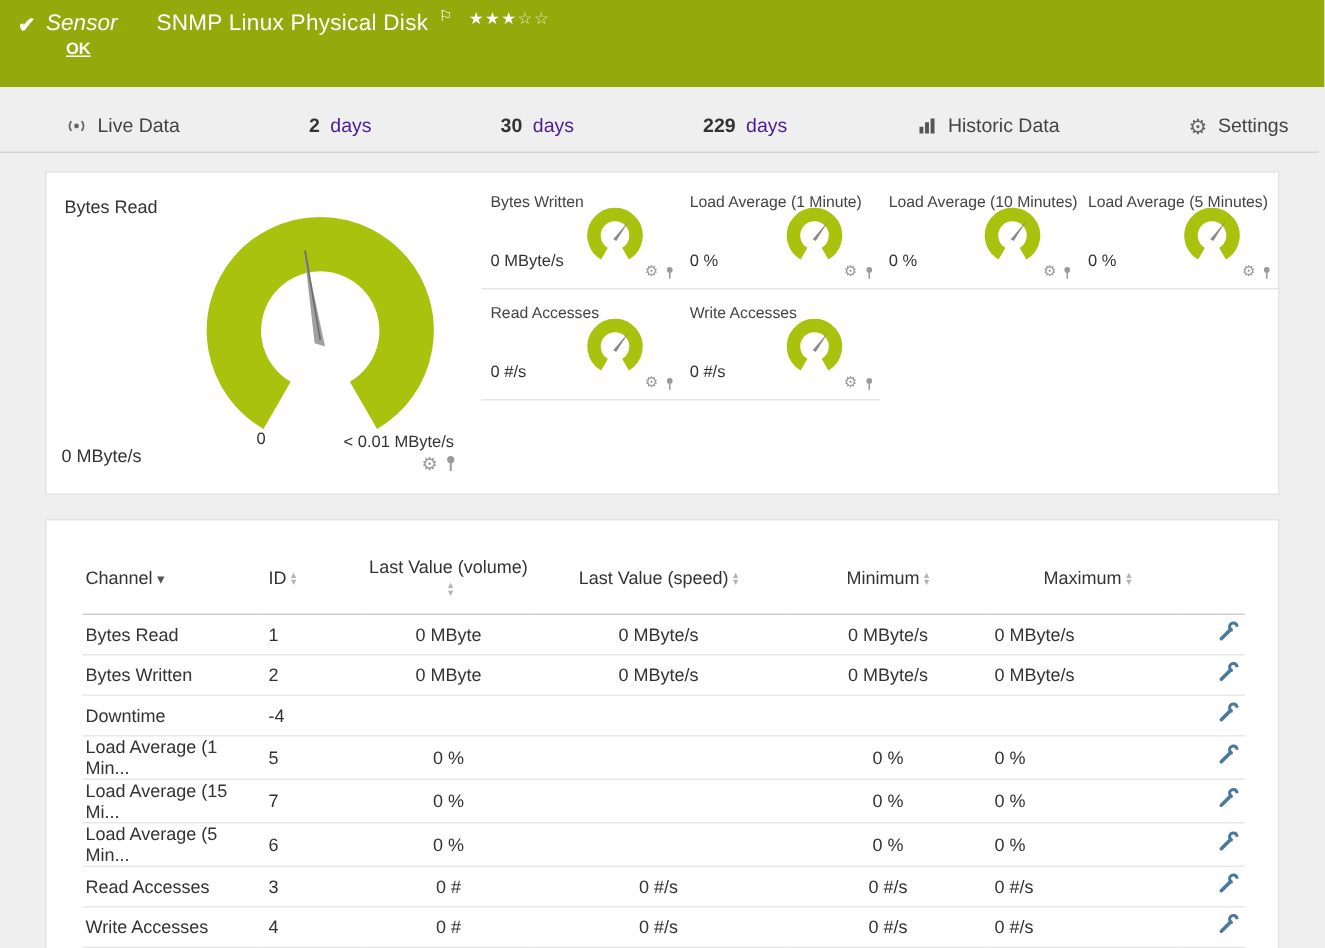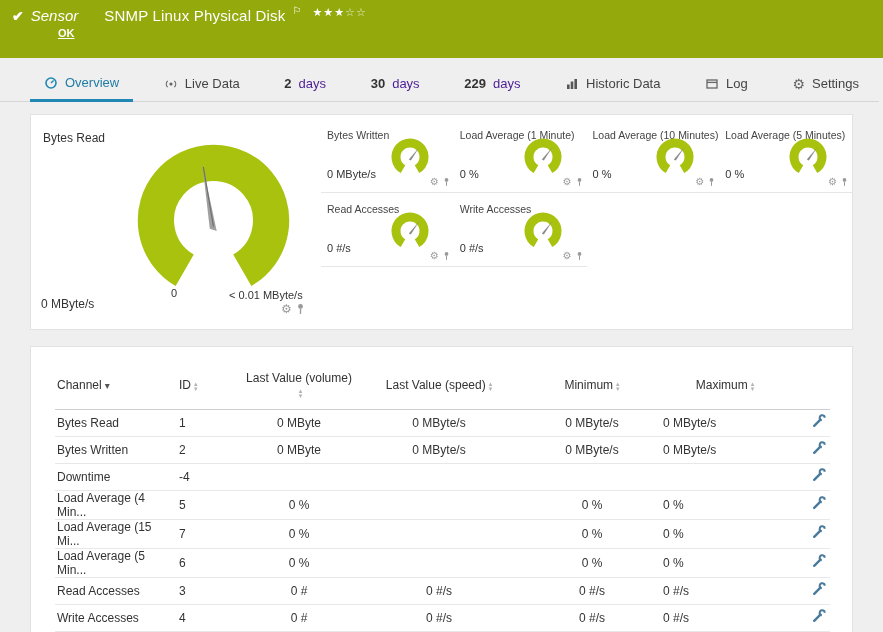--- a/index.html
+++ b/index.html
@@ -8,21 +8,21 @@
 
   
   .topbar { background:#93a90c; color:#fff; height:58px; padding:7px 12px 0 12px; }
   .topbar-row1 { display:flex; align-items:center; gap:7px; font-size:15px; }
   .check-icon { font-size:14px; font-weight:bold; }
   .kind { font-style:italic; }
   .sensor-title { font-weight:normal; letter-spacing:.2px;margin-left:19px; }
   .flag-icon { font-size:10px; position:relative; top:-5px; }
   .stars { font-size:11px; letter-spacing:1px; margin-left:4px; position:relative; top:-3px; }
   .stars .empty { opacity:.75; }
-  .status-ok { margin-left:46px; margin-top:3px; font-size:11px; font-weight:bold;text-decoration:underline; }
+  .status-ok { margin-left:32px; margin-top:3px; font-size:11px; font-weight:bold;text-decoration:underline; }
 
   
   .tabs { display:flex; justify-content:space-between; align-items:stretch; height:36px;
           margin:8px 4px 0 0; padding:0 6px 0 30px; border-bottom:1px solid #d5d5d5; }
   .tab { display:flex; align-items:center; gap:7px; padding:0 14px; font-size:13px;
          color:#444; cursor:pointer; white-space:nowrap; }
   .tab.active { color:#1e7ba6; border-bottom:3px solid #2187b4; margin-bottom:-1px; }
   .tab-ico { display:inline-flex; align-items:center; color:#666; }
   .tab.active .tab-ico { color:#2187b4; }
   .tab-ico.glyph { font-size:14px; line-height:1; }
@@ -86,29 +86,20 @@
     <span class="check-icon">✔</span>
     <span class="kind">Sensor</span>
     <span class="sensor-title">SNMP Linux Physical Disk</span>
     <span class="flag-icon">⚐</span>
     <span class="stars"><span>★★★</span><span class="empty">☆☆</span></span>
   </div>
   <div class="status-ok">OK</div>
 </div>
 
 <div class="tabs">
-  <div class="tab active">
-    <span class="tab-ico">
-      <svg width="14" height="14" viewBox="0 0 14 14">
-          <circle cx="7" cy="7" r="5" fill="none" stroke="currentColor" stroke-width="1.6"></circle>
-          <line x1="7" y1="7" x2="9.6" y2="4.4" stroke="currentColor" stroke-width="1.4"></line>
-        </svg>
-    </span>
-    <span>Overview</span>
-  </div>
   <div class="tab">
     <span class="tab-ico">
       <svg width="14" height="14" viewBox="0 0 14 14">
           <circle cx="7" cy="7" r="1.6" fill="currentColor"></circle>
           <path d="M3.6 3.8a4.6 4.6 0 0 0 0 6.4" fill="none" stroke="currentColor" stroke-width="1.2"></path>
           <path d="M10.4 3.8a4.6 4.6 0 0 1 0 6.4" fill="none" stroke="currentColor" stroke-width="1.2"></path>
         </svg>
     </span>
     <span>Live Data</span>
   </div>
@@ -126,29 +117,20 @@
   </div>
   <div class="tab">
     <span class="tab-ico">
       <svg width="14" height="14" viewBox="0 0 14 14">
           <rect x="2" y="7.5" width="2.6" height="4.5" fill="#555"></rect>
           <rect x="5.7" y="4.5" width="2.6" height="7.5" fill="#555"></rect>
           <rect x="9.4" y="2" width="2.6" height="10" fill="#555"></rect>
         </svg>
     </span>
     <span>Historic Data</span>
-  </div>
-  <div class="tab">
-    <span class="tab-ico">
-      <svg width="14" height="14" viewBox="0 0 14 14">
-          <rect x="2" y="3" width="10" height="8" fill="none" stroke="#666" stroke-width="1.3"></rect>
-          <line x1="2" y1="5.4" x2="12" y2="5.4" stroke="#666" stroke-width="1.3"></line>
-        </svg>
-    </span>
-    <span>Log</span>
   </div>
   <div class="tab">
     <span class="tab-ico glyph">⚙</span>
     <span>Settings</span>
   </div>
 </div>
 
 <div class="panel gauges-panel">
 
   <div class="main-gauge">
@@ -330,21 +312,21 @@
         <td class="c-vol"></td>
         <td class="c-spd"></td>
         <td class="c-min"></td>
         <td class="c-max"></td>
         <td class="c-tools"><span class="wrench"><svg width="14" height="14" viewBox="0 0 14 14">
                 <circle cx="10.2" cy="3.8" r="2.5" fill="none" stroke="#4a7a9b" stroke-width="2" stroke-dasharray="11 4.7" transform="rotate(100 10.2 3.8)"></circle>
                 <line x1="2.2" y1="11.8" x2="8.4" y2="5.6" stroke="#4a7a9b" stroke-width="2.4" stroke-linecap="round"></line>
               </svg></span></td>
       </tr>
       <tr>
-        <td class="c-ch">Load Average (4 Min...</td>
+        <td class="c-ch">Load Average (1 Min...</td>
         <td class="c-id">5</td>
         <td class="c-vol">0 %</td>
         <td class="c-spd"></td>
         <td class="c-min">0 %</td>
         <td class="c-max">0 %</td>
         <td class="c-tools"><span class="wrench"><svg width="14" height="14" viewBox="0 0 14 14">
                 <circle cx="10.2" cy="3.8" r="2.5" fill="none" stroke="#4a7a9b" stroke-width="2" stroke-dasharray="11 4.7" transform="rotate(100 10.2 3.8)"></circle>
                 <line x1="2.2" y1="11.8" x2="8.4" y2="5.6" stroke="#4a7a9b" stroke-width="2.4" stroke-linecap="round"></line>
               </svg></span></td>
       </tr>

